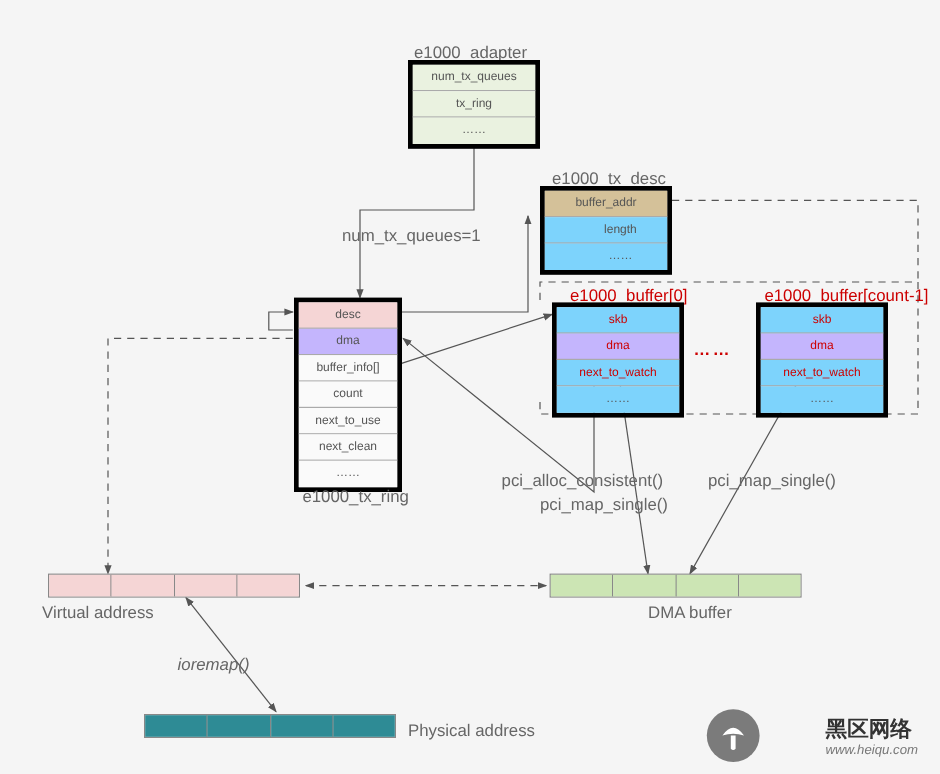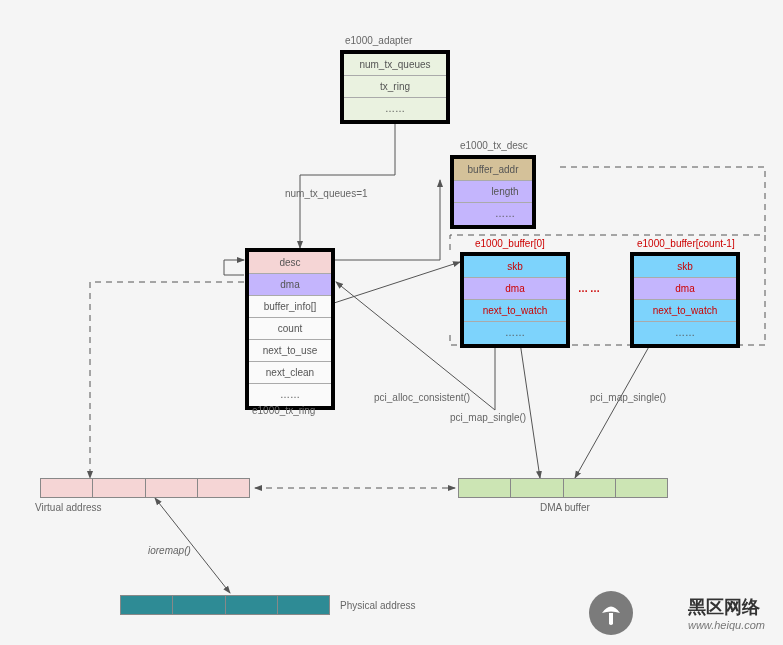--- a/index.html
+++ b/index.html
@@ -6,24 +6,24 @@
   body { margin: 0; background: #f5f5f5; font-family: Arial, sans-serif; font-size: 10px; color: #555; }
   .canvas { position: relative; width: 783px; height: 645px; }
   .abs { position: absolute; }
   .struct { border: 4px solid #000000; }
   .row { height: 22px; line-height: 21px; text-align: center; border-bottom: 1px solid #aaa; background: #fafafa; }
   .row:last-child { border-bottom: 0; }
   .row.pink { background: #f5d5d5; }
   .row.green { background: #c4b5fd; }
   .row.ltgreen { background: #eaf2e0; }
   .row.beige { background: #d4c199; }
-  .row.blue { background: #c4b5fd; padding-left: 24px; }
+  .row.blue { background: #7dd3fc; padding-left: 24px; }
   .row.cyan { background: #7dd3fc; }
   .row.red { color: #c00; }
-  .label { position: absolute; font-size: 10px; color: #666; }
+  .label { position: absolute; font-size: 14px; color: #666; }
   .stripbox { display: flex; border: 1px solid #888; }
   .strip { flex: 1; border-right: 1px solid #888; height: 18px; }
   .strip:last-child { border-right: 0; }
   .watermark { position: absolute; color: #c8c8c8; font-size: 22px; font-weight: 300; letter-spacing: 1px; }
   svg { position: absolute; top: 0; left: 0; pointer-events: none; }
   .logo { position: absolute; display: flex; align-items: center; gap: 47px; }
   .mush { width: 44px; height: 44px; border-radius: 50%; background: #7b7b7b; display:flex; align-items:center; justify-content:center; }
   .mush svg { position: static; }
 </style>
 </head>
@@ -79,21 +79,21 @@
   <div class="row green">dma</div>
   <div class="row">buffer_info[]</div>
   <div class="row">count</div>
   <div class="row">next_to_use</div>
   <div class="row">next_clean</div>
   <div class="row">……</div>
 </div>
 <div class="label" style="left:252px; top:405px;">e1000_tx_ring</div>
 
 <div class="label" style="left:460px; top:140px;">e1000_tx_desc</div>
-<div class="struct abs" style="left:450px; top:155px; width:86px;">
+<div class="struct abs" style="left:450px; top:155px; width:110px;">
   <div class="row beige">buffer_addr</div>
   <div class="row blue">length</div>
   <div class="row blue">……</div>
 </div>
 
 <div class="label red" style="left:475px; top:238px; color:#c00;">e1000_buffer[0]</div>
 <div class="struct abs" style="left:460px; top:252px; width:110px;">
   <div class="row cyan red">skb</div>
   <div class="row green red">dma</div>
   <div class="row cyan red">next_to_watch</div>
@@ -103,21 +103,21 @@
 <div class="label" style="left:578px; top:283px; color:#c00; font-weight:bold; letter-spacing:2px;">……</div>
 
 <div class="label red" style="left:637px; top:238px; color:#c00;">e1000_buffer[count-1]</div>
 <div class="struct abs" style="left:630px; top:252px; width:110px;">
   <div class="row cyan red">skb</div>
   <div class="row green red">dma</div>
   <div class="row cyan red">next_to_watch</div>
   <div class="row cyan">……</div>
 </div>
 
-<div class="label" style="left:374px; top:392px;">pci_alloc_consistent()</div>
+<div class="label" style="left:418px; top:392px;">pci_alloc_consistent()</div>
 <div class="label" style="left:450px; top:412px;">pci_map_single()</div>
 <div class="label" style="left:590px; top:392px;">pci_map_single()</div>
 <div class="label" style="left:148px; top:545px;font-style:italic;">ioremap()</div>
 
 <div class="stripbox abs" style="left:40px; top:478px; width:210px;">
   <div class="strip" style="background:#f5d5d5;"></div>
       <div class="strip" style="background:#f5d5d5;"></div>
   <div class="strip" style="background:#f5d5d5;"></div>
       <div class="strip" style="background:#f5d5d5;"></div>
 </div>

